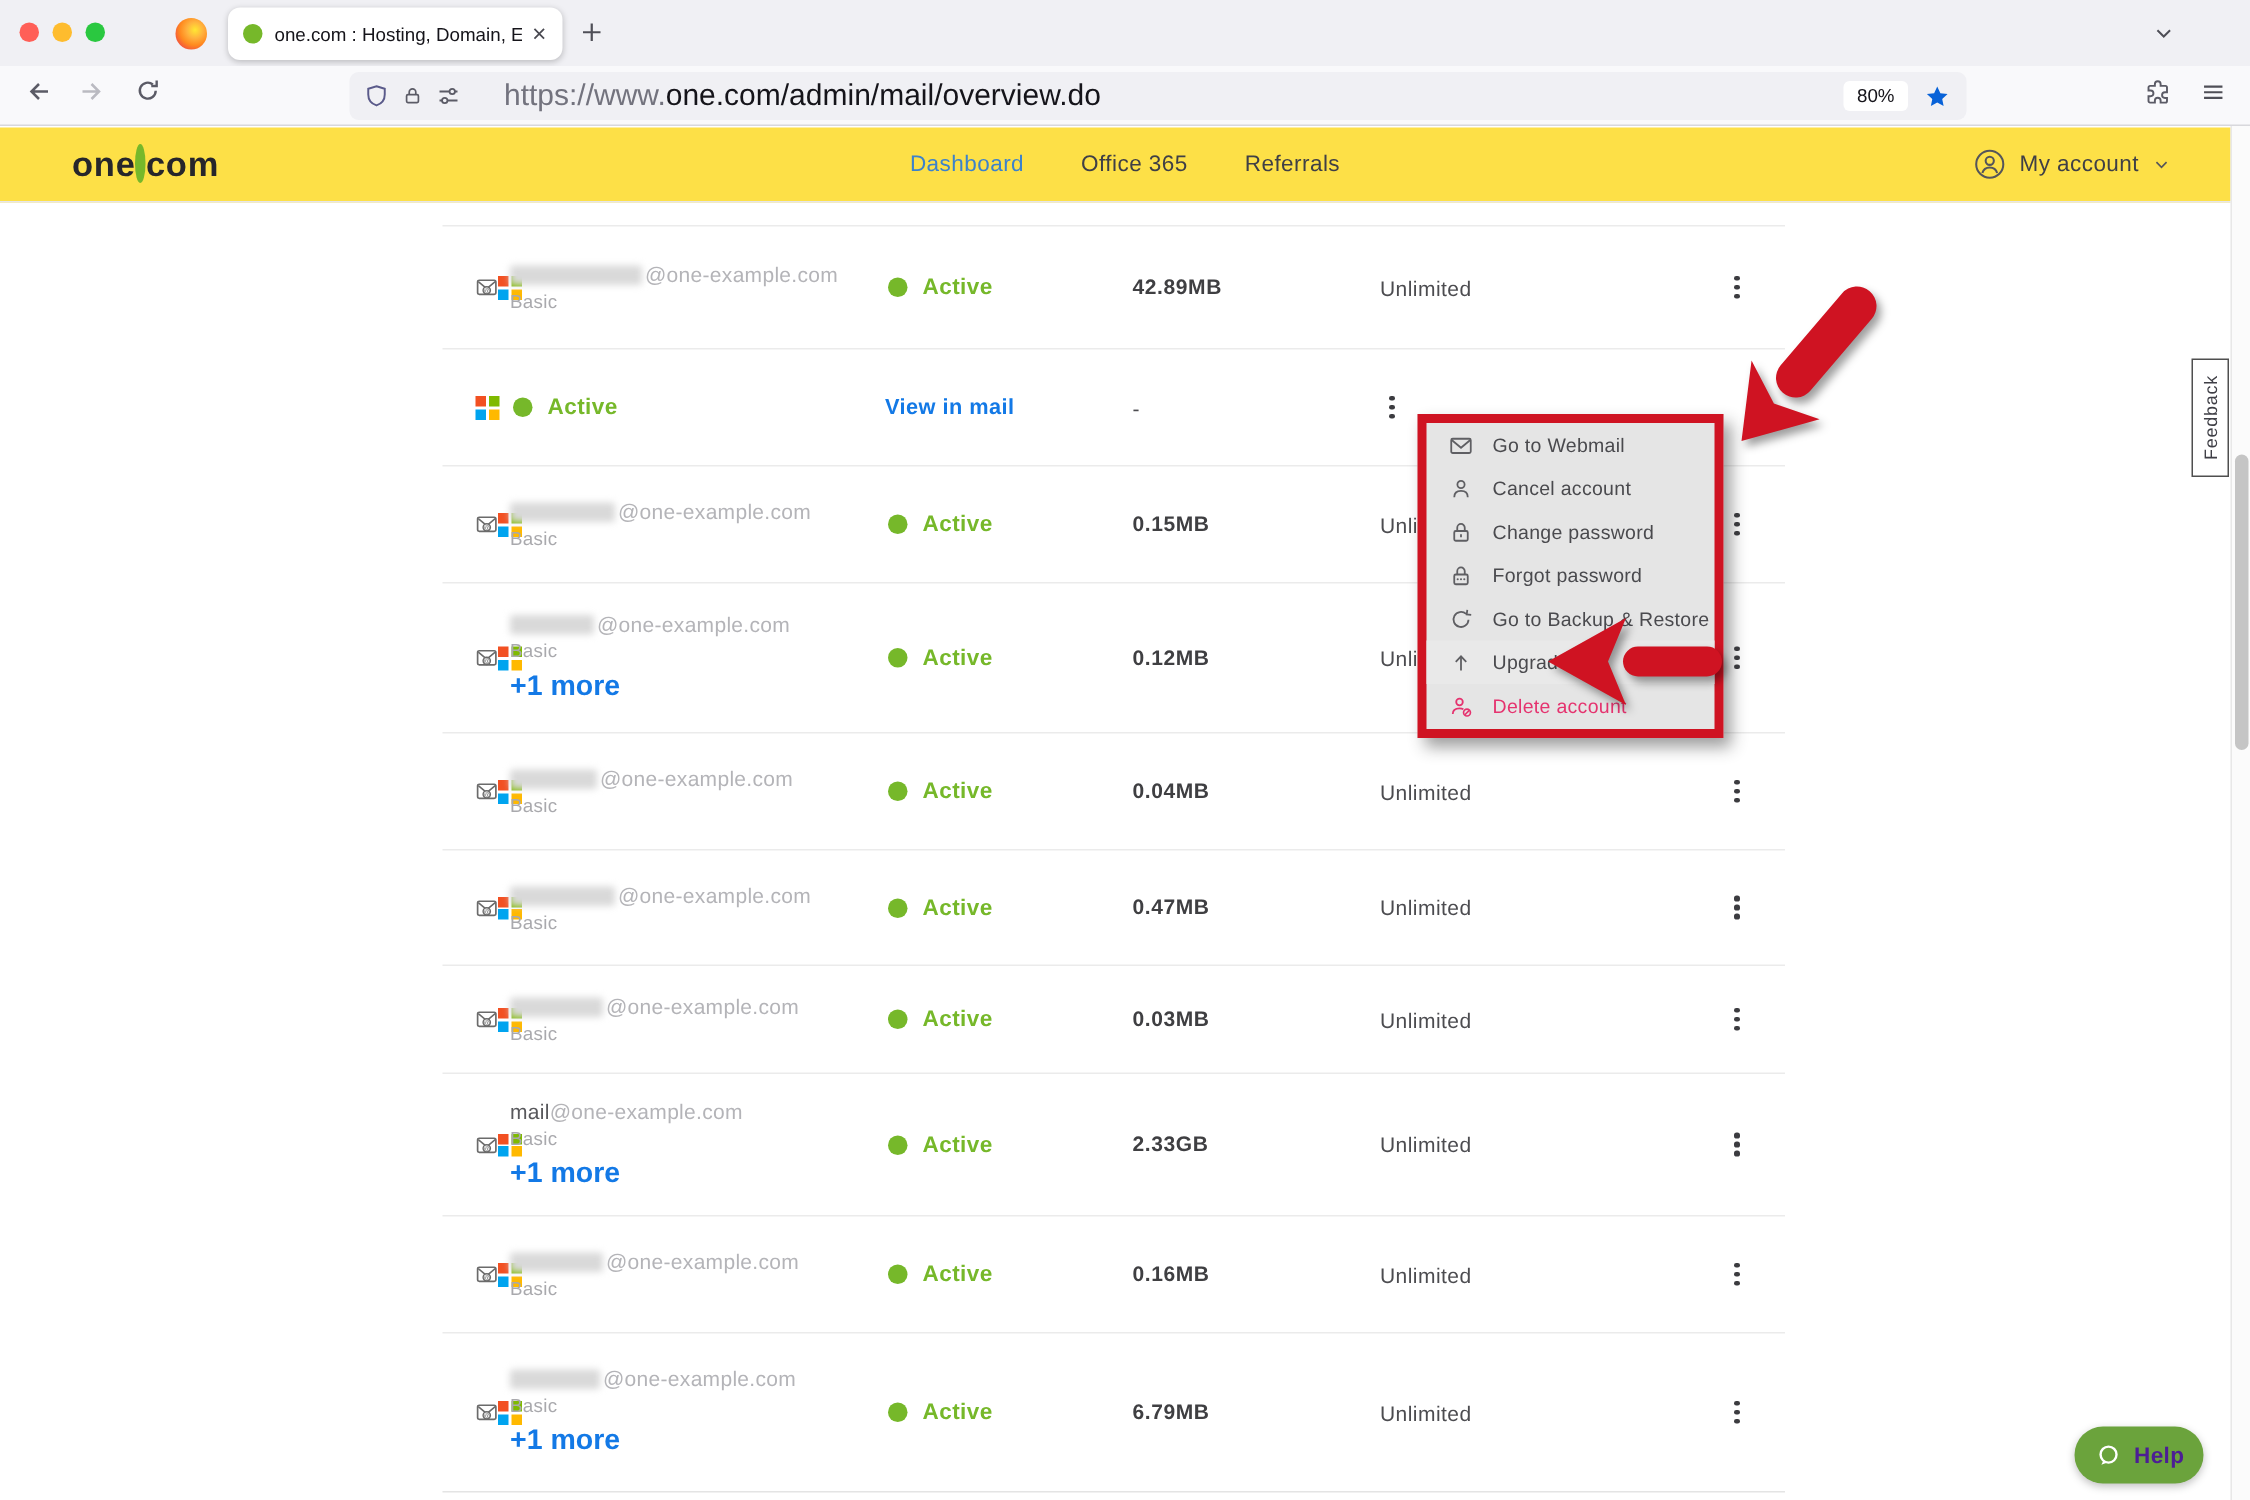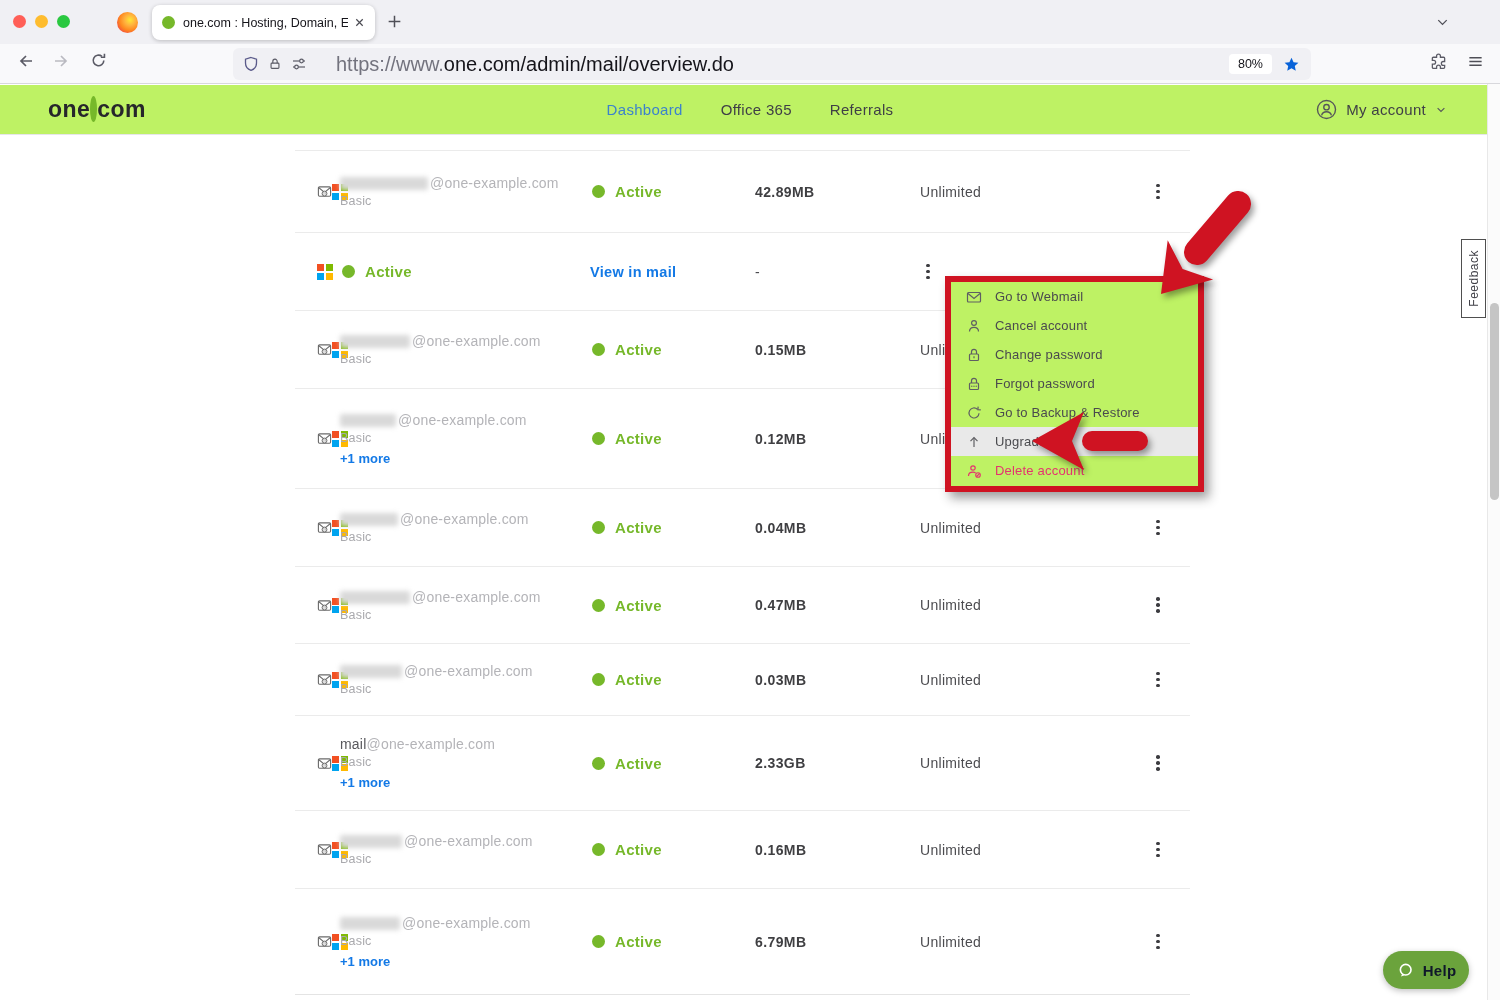--- a/index.html
+++ b/index.html
@@ -43,21 +43,21 @@
   .urlbar .uicon{margin-right:9px;flex:none;cursor:pointer;}
   .url-text{font-size:20px;margin-left:20px;white-space:nowrap;}
   .url-scheme{color:#73737e;}
   .url-rest{color:#15141a;}
   .zoom-badge{margin-left:auto;background:#fff;border-radius:4px;padding:3px 9px;font-size:12.5px;color:#15141a;flex:none;}
   .star{margin:0 5px 0 11px;flex:none;cursor:pointer;}
   .ext-puzzle{position:absolute;right:53px;top:53px;cursor:pointer;}
   .menu-burger{position:absolute;right:16px;top:53px;cursor:pointer;}
 
   
-  .site-header{position:absolute;top:85px;left:0;right:0;height:50px;background:#bef264;border-bottom:1px solid #e6e6e9;box-sizing:border-box;}
+  .site-header{position:absolute;top:85px;left:0;right:0;height:50px;background:#fde047;border-bottom:1px solid #e6e6e9;box-sizing:border-box;}
   .logo{position:absolute;left:48px;top:11px;font-size:23px;font-weight:bold;color:#26262b;letter-spacing:.5px;cursor:pointer;}
   .logo .dot{color:var(--green);}
   .main-nav{position:absolute;left:50%;transform:translateX(-50%);top:0;height:49px;display:flex;align-items:center;gap:38px;}
   .nav-item{font-size:15px;color:#3f3f46;cursor:pointer;letter-spacing:.3px;text-decoration:none;}
   .nav-item.active{color:var(--nav-blue);}
   .account{position:absolute;right:53px;top:0;height:49px;display:flex;align-items:center;gap:9px;cursor:pointer;}
   .account-label{font-size:15px;color:#3f3f46;letter-spacing:.3px;}
 
   
   .table{position:absolute;left:295px;top:150px;width:895px;}
@@ -66,33 +66,33 @@
   .icon-cell{display:flex;justify-content:flex-start;padding-left:22px;color:#6b6b6b;}
   .ms-ico{width:15px;height:15px;display:grid;grid-template-columns:7px 7px;grid-template-rows:7px 7px;gap:1.5px;}
   .ms-ico i{display:block;}
   .ms1{background:#f25022}.ms2{background:#7fba00}.ms3{background:#00a4ef}.ms4{background:#ffb900}
   .email-cell{display:flex;flex-direction:column;justify-content:center;align-items:flex-start;gap:3px;}
   .email-line{font-size:14px;letter-spacing:.2px;}
   .email-name{color:#58585c;}
   .email-domain{color:#b4b4b8;}
   .blur{display:inline-block;height:13px;background:#d9d9d9;filter:blur(2.5px);border-radius:2px;vertical-align:-2px;margin-right:2px;}
   .plan{font-size:12.5px;color:#a9a9ad;letter-spacing:.2px;}
-  .more{font-size:13px;font-weight:bold;color:var(--blue);cursor:pointer;margin-top:3px;}
+  .more{font-size:19px;font-weight:bold;color:var(--blue);cursor:pointer;margin-top:3px;}
   .status-cell{display:flex;align-items:center;gap:10px;padding-left:2px;}
   .dot{width:13px;height:13px;border-radius:50%;background:var(--green);flex:none;}
   .status{font-size:15px;font-weight:bold;color:var(--green);letter-spacing:.3px;}
   .usage{font-size:14px;font-weight:bold;color:#3f3f42;letter-spacing:.4px;}
   .usage-link{font-size:14.5px;font-weight:bold;color:var(--blue);letter-spacing:.3px;cursor:pointer;}
   .quota-cell{font-size:14px;color:#4c4c50;letter-spacing:.3px;}
   .actions-cell{display:flex;justify-content:flex-start;}
   .kebab{background:none;border:none;display:flex;flex-direction:column;gap:2.5px;align-items:center;cursor:pointer;padding:6px;}
   .kebab i{width:3.5px;height:3.5px;border-radius:50%;background:#3c3c40;display:block;}
 
   
-  .context-menu{position:absolute;left:945px;top:276px;width:259px;height:216px;background:#bef264;
+  .context-menu{position:absolute;left:945px;top:276px;width:204px;height:216px;background:#e5e5e5;
     border:6px solid var(--red);box-sizing:border-box;z-index:10;box-shadow:5px 6px 10px rgba(40,40,40,.45);
     display:flex;flex-direction:column;}
   .menu-item{height:29px;flex:none;display:flex;align-items:center;padding-left:15px;gap:13px;
     font-size:13px;color:#4a4a4e;letter-spacing:.2px;cursor:pointer;}
   .menu-item.highlighted{background:#e9e9e9;}
   .menu-item.danger{color:var(--pink);}
   .mi-icon{width:16px;height:16px;color:#5f5f63;flex:none;}
   .menu-item.danger .mi-icon{color:var(--pink);}
   .mi-icon svg{width:16px;height:16px;}
 
@@ -102,21 +102,21 @@
   .arrow-fill{fill:var(--red);}
   .arrow-stroke{stroke:var(--red);}
 
   
   .feedback{position:absolute;left:1461px;top:239px;width:25px;height:79px;background:#fff;border:1px solid #4f4f4f;
     box-sizing:border-box;display:flex;align-items:center;justify-content:center;z-index:5;cursor:pointer;}
   .feedback span{writing-mode:vertical-rl;transform:rotate(180deg);font-size:12px;color:#3f3f46;letter-spacing:.5px;}
   .scroll-track{position:absolute;right:0;top:84px;width:13px;bottom:0;background:#fbfbfb;border-left:1px solid #e8e8e8;box-sizing:border-box;z-index:4;}
   .scroll-thumb{position:absolute;left:2px;top:219px;width:9px;height:197px;background:#c5c5c5;border-radius:5px;cursor:grab;}
   .help-button{position:absolute;left:1383px;top:951px;width:86px;height:38px;border-radius:19px;background:var(--help-green);
-    border:none;display:flex;align-items:center;justify-content:center;gap:8px;color:#0f172a;font-size:15px;font-weight:bold;
+    border:none;display:flex;align-items:center;justify-content:center;gap:8px;color:#4c1d95;font-size:15px;font-weight:bold;
     cursor:pointer;z-index:6;box-shadow:0 2px 6px rgba(0,0,0,.25);font-family:inherit;letter-spacing:.3px;}
 </style>
 </head>
 <body>
 
 <div class="tabbar">
   <div class="traffic">
     <i class="t-close"></i>
     <i class="t-min"></i>
     <i class="t-zoom"></i>

